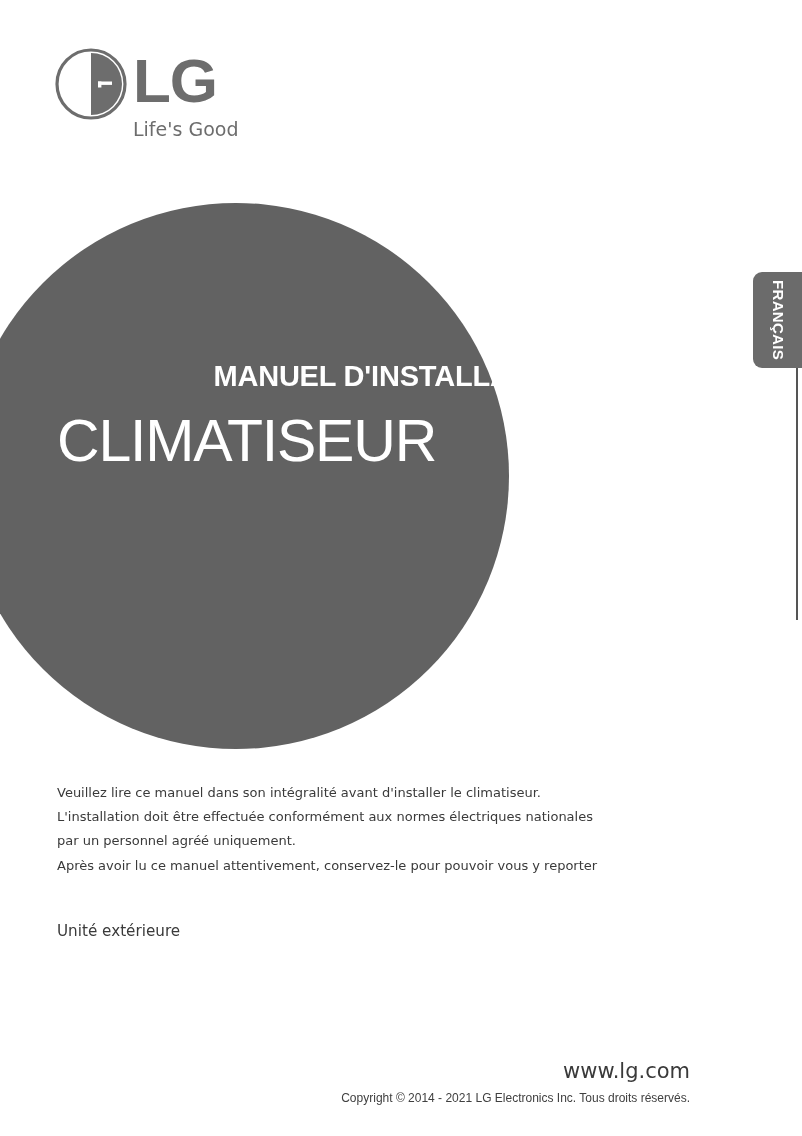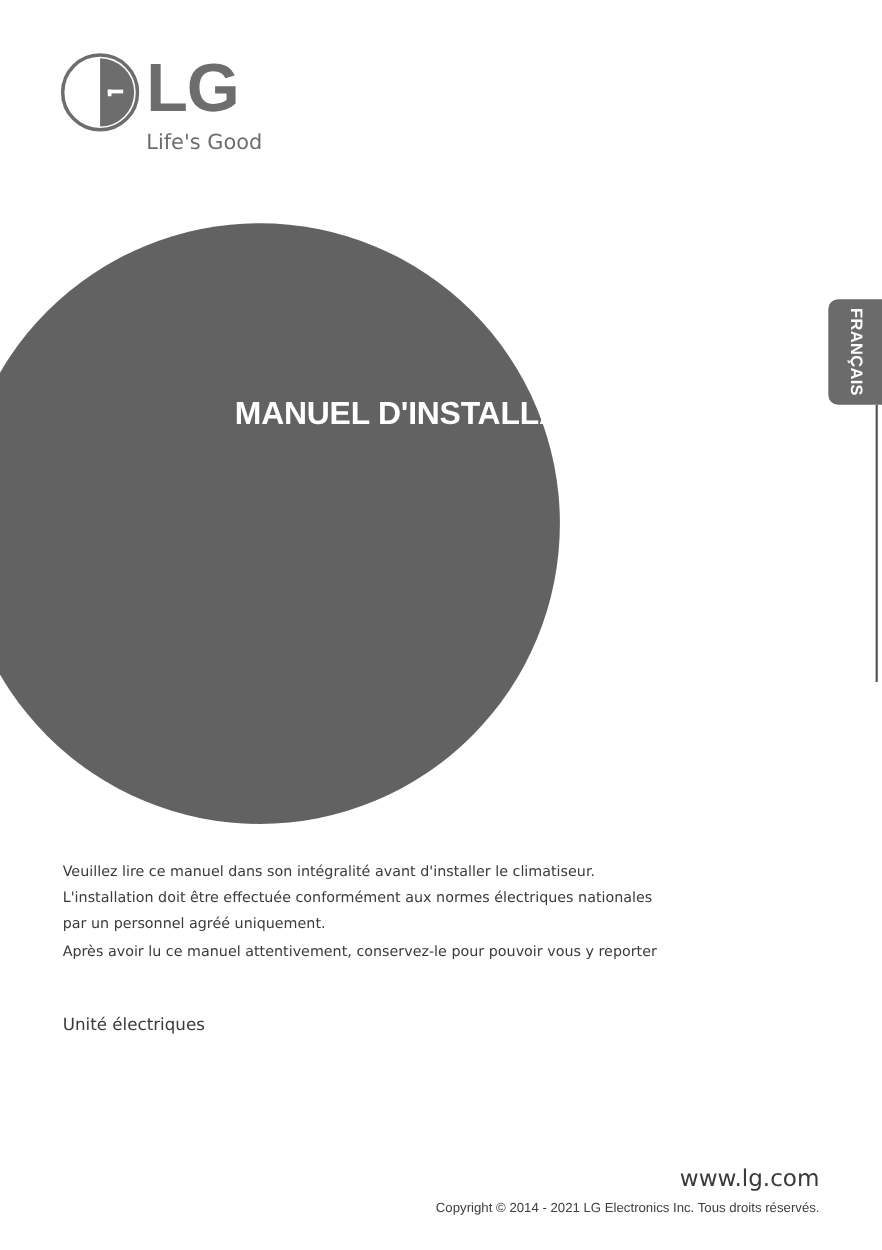--- a/index.html
+++ b/index.html
@@ -159,21 +159,21 @@
     color: #3a3a3a;
   }
 
   
   .footer {
     position: absolute;
     left: 0;
     right: 0;
     top: 1058px;
     text-align: right;
-    padding-right: 57px;
+    padding-right: 112px;
   }
   .footer-url {
     font-family: "DejaVu Sans", sans-serif;
     font-size: 21px;
     line-height: 27px;
     color: #3a3a3a;
   }
   .footer-copyright {
     font-family: "Liberation Sans", sans-serif;
     font-size: 12px;
@@ -201,34 +201,35 @@
       </span>
       <span class="logo-word">LG</span>
     </div>
     <div class="logo-tagline">Life's Good</div>
   </div>
 
   <div class="hero-circle"></div>
 
   <div class="title-group">
     <div class="title-sub">MANUEL D'INSTALLATION</div>
+    <div class="title-main">CLIMATISEUR</div>
   </div>
 
   <div class="lang-tab">
     <span class="lang-tab-label">FRANÇAIS</span>
   </div>
   <div class="edge-rule"></div>
 
   <div class="intro-copy">
     <p>Veuillez lire ce manuel dans son intégralité avant d'installer le climatiseur.</p>
     <p>L'installation doit être effectuée conformément aux normes électriques nationales</p>
     <p>par un personnel agréé uniquement.</p>
     <p>Après avoir lu ce manuel attentivement, conservez-le pour pouvoir vous y reporter</p>
   </div>
 
-  <div class="unit-label">Unité électriques</div>
+  <div class="unit-label">Unité extérieure</div>
 
   <div class="footer">
     <div class="footer-url">www.lg.com</div>
     <div class="footer-copyright">Copyright © 2014 - 2021 LG Electronics Inc. Tous droits réservés.</div>
   </div>
 
 </div>
 
 </body></html>

